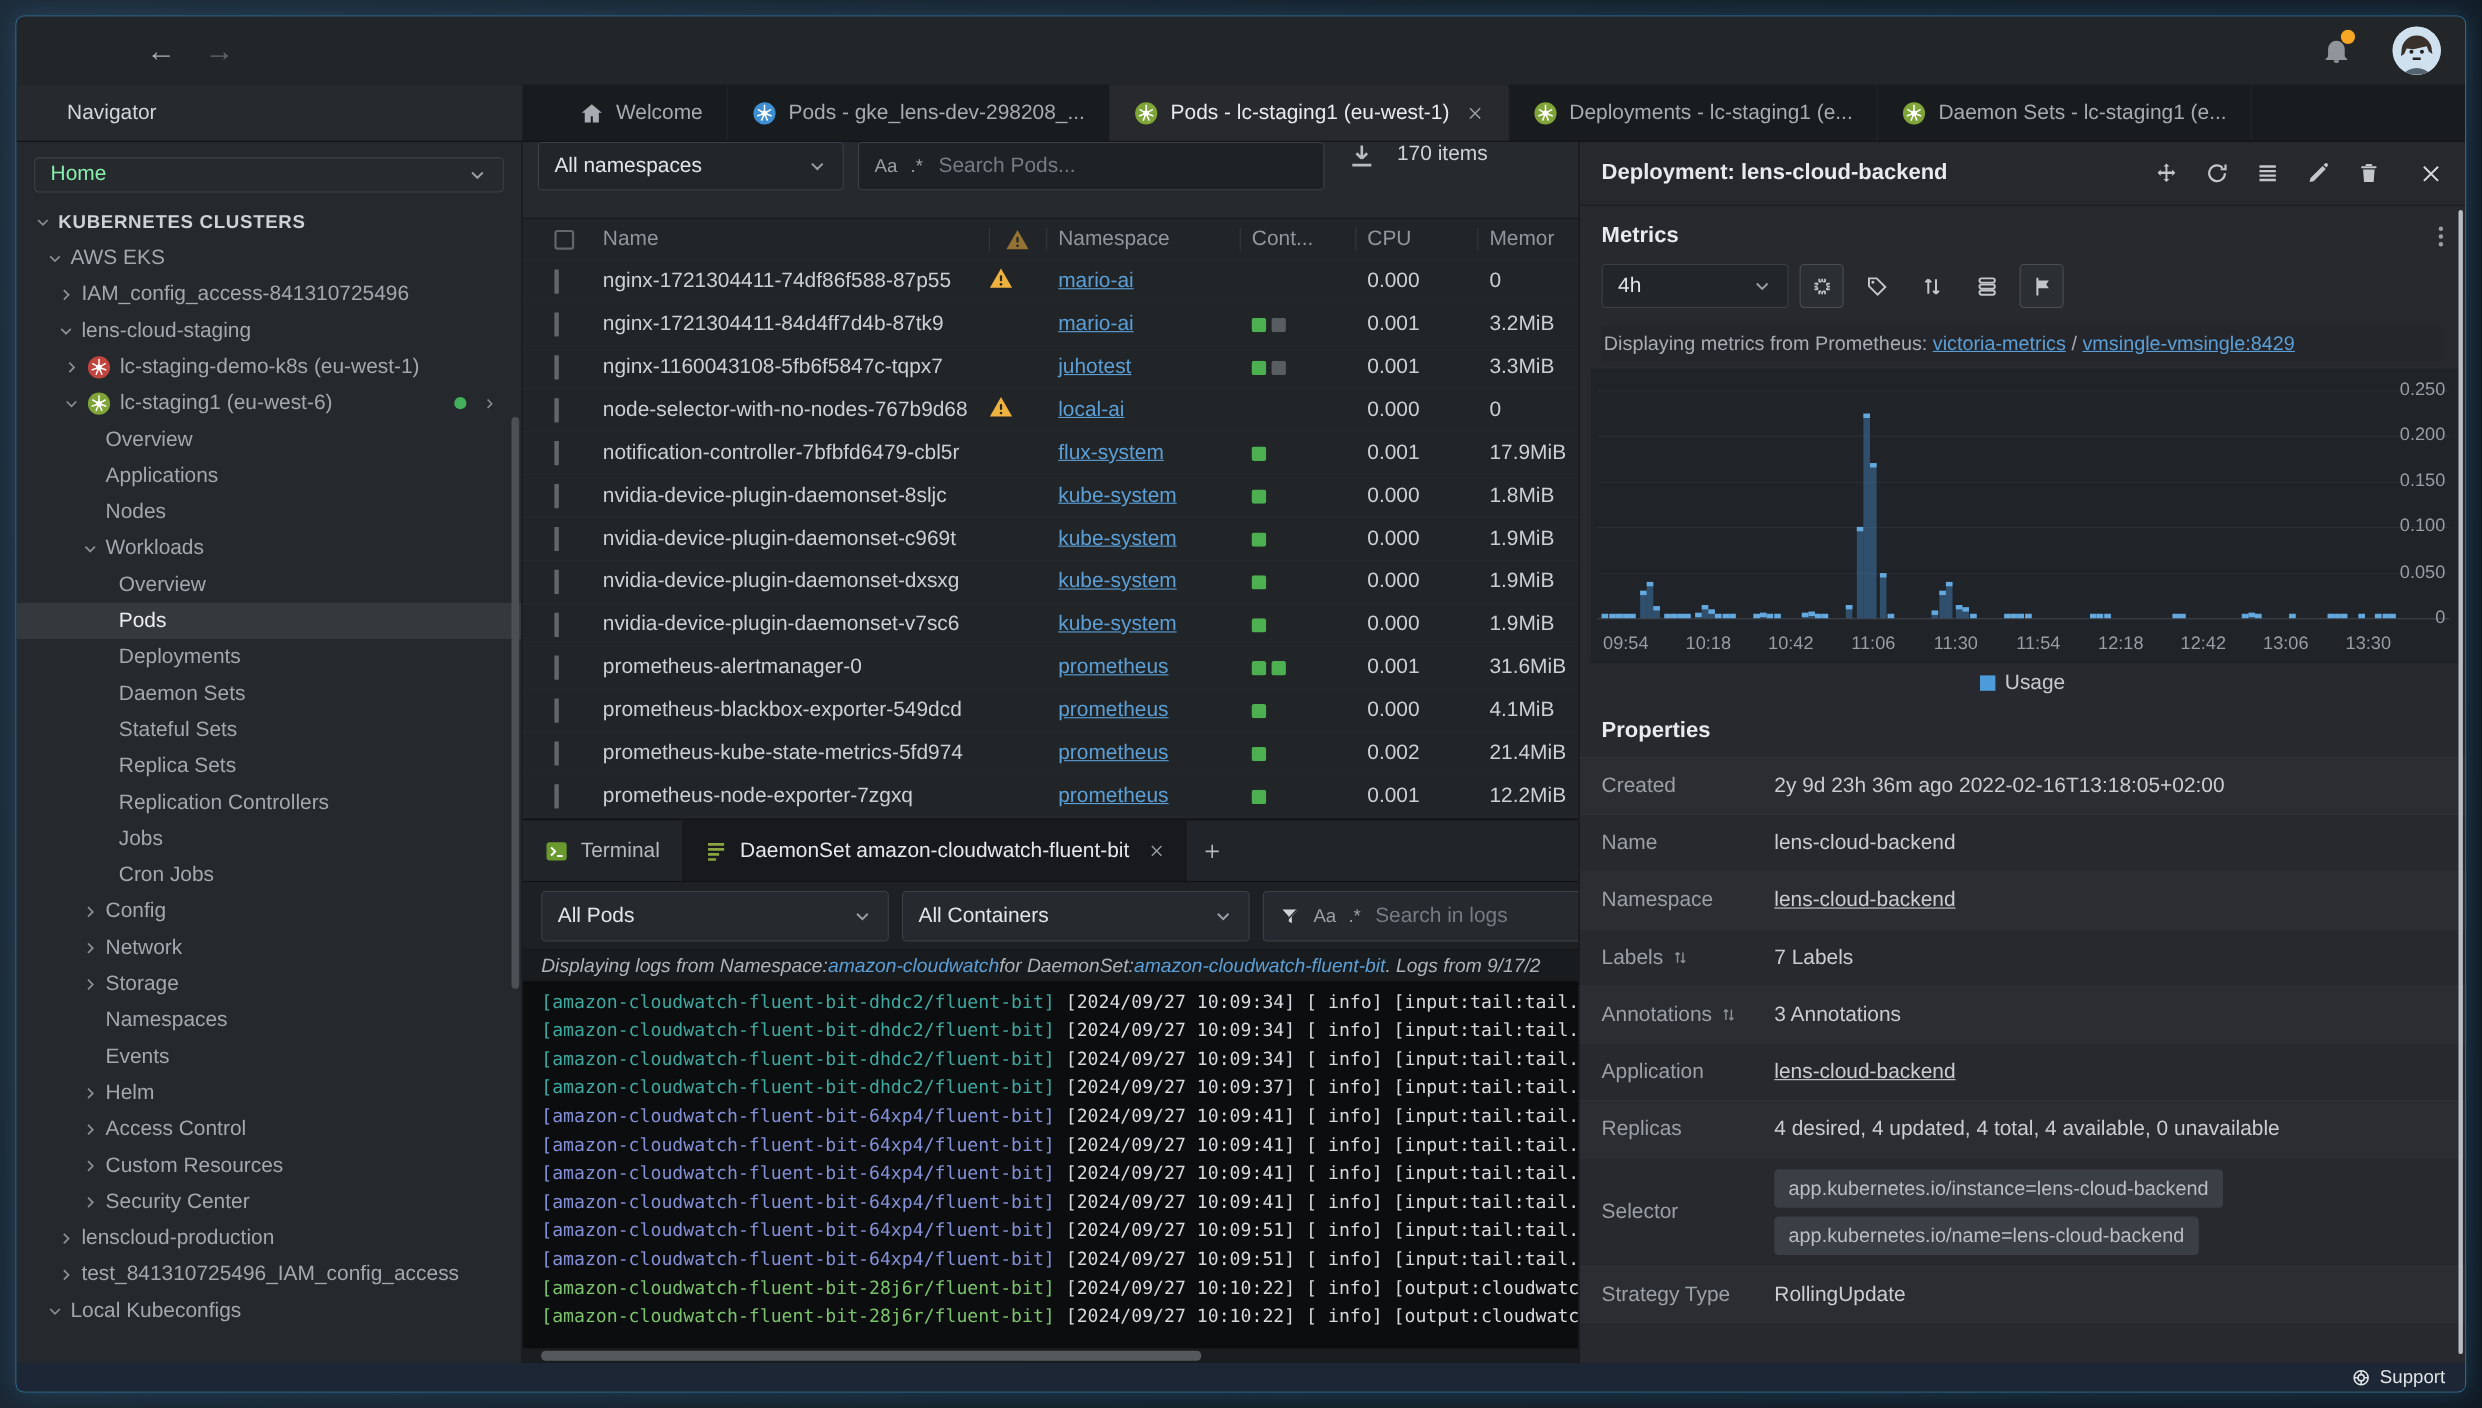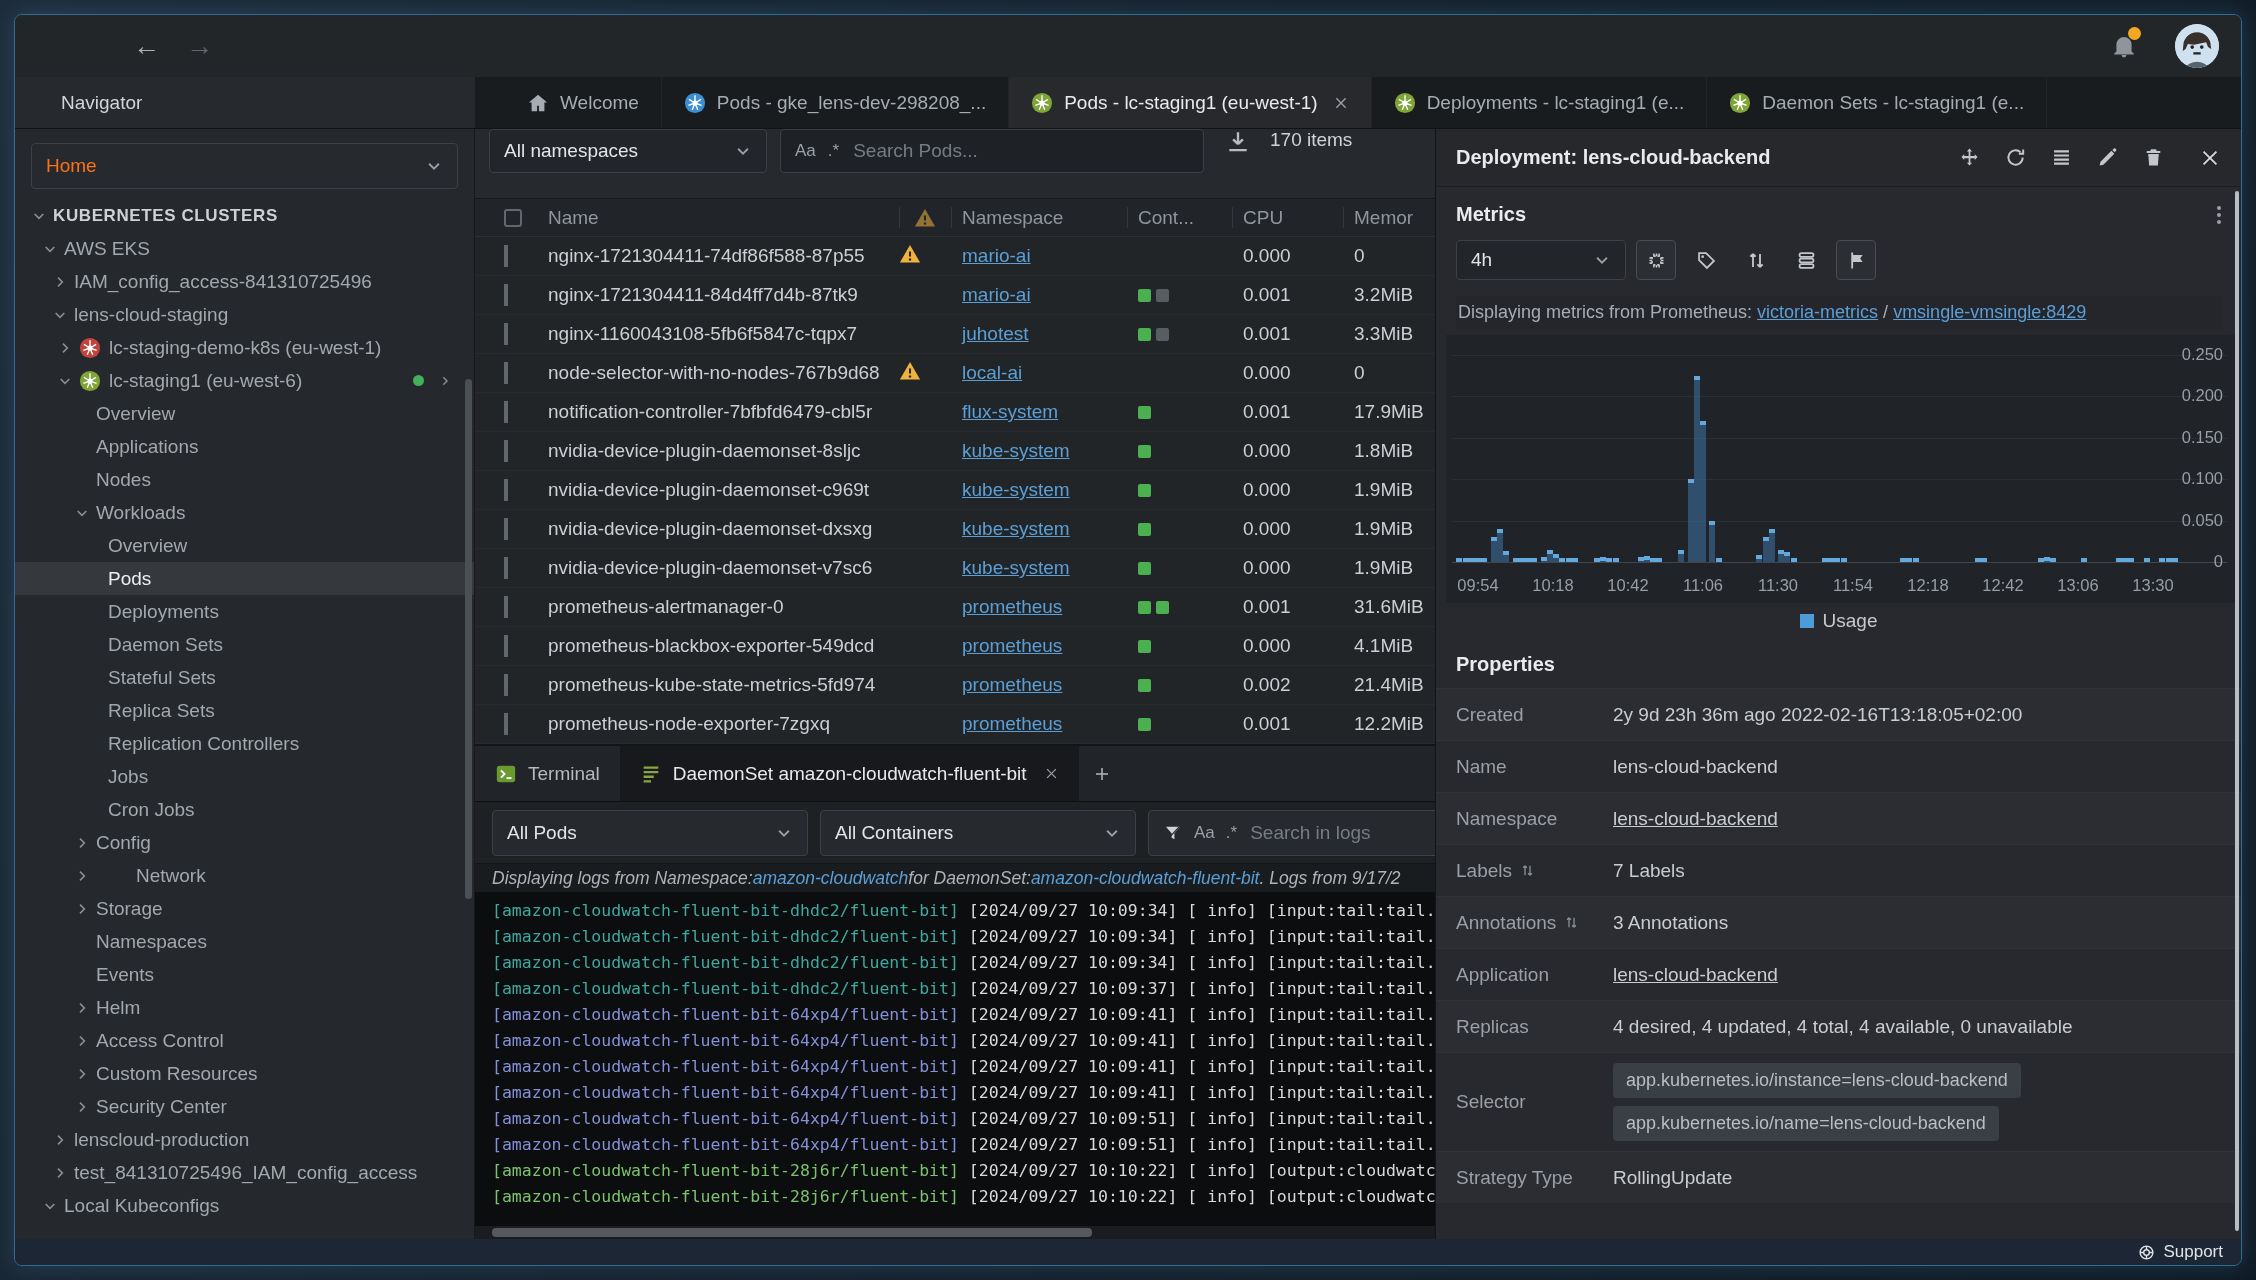--- a/index.html
+++ b/index.html
@@ -25,22 +25,22 @@
   .tabs{display:flex;flex:1;min-width:0;}
   .tab{display:flex;align-items:center;gap:11px;padding:0 22px;font-size:19px;color:#a6acb2;
     border-right:1px solid #222528;white-space:nowrap;}
   .tab:first-child{margin-left:30px;}
   .tab.active{background:#27292d;color:#e8eaed;}
   .tab .close{width:16px;height:16px;color:#9aa0a6;margin-left:4px;}
   
   .body{flex:1;display:flex;min-height:0;}
   
   .sidebar{width:460px;flex:none;background:#25282c;border-right:1px solid #17191c;position:relative;overflow:hidden;}
-  .scope-select{margin:14px 16px 10px 16px;height:46px;background:#26292e;border:1px solid #3d4147;border-radius:4px;
-    display:flex;align-items:center;padding:0 14px;font-size:19px;color:#f97316;}
+  .scope-select{margin:14px 16px 10px 16px;height:32px;background:#26292e;border:1px solid #3d4147;border-radius:4px;
+    display:flex;align-items:center;padding:0 14px;font-size:19px;color:#86efac;}
   .scope-select .chev-ico{margin-left:auto;color:#9aa0a6;width:18px;height:18px;}
   .tree{font-size:19px;color:#a2a8ad;}
   .tree-item{display:flex;align-items:center;height:33px;white-space:nowrap;}
   .tree-item .chev-ico{width:16px;height:16px;flex:none;margin-right:6px;color:#8a9095;}
   .tree-item .k8s-ico{width:22px;height:22px;flex:none;margin-right:8px;}
   .tree-item.header{font-weight:bold;font-size:17px;letter-spacing:.6px;color:#ced2d6;}
   .tree-item.selected{background:#35383d;color:#eceef0;}
   .tree-trail{margin-left:auto;margin-right:16px;display:flex;align-items:center;gap:14px;}
   .status-dot{width:11px;height:11px;border-radius:50%;}
   .sb-scrollbar{position:absolute;right:2px;top:250px;width:7px;height:520px;border-radius:4px;background:#4b5055;}
@@ -370,21 +370,21 @@
               <span>Cron Jobs</span>
             </div>
             <div class="tree-item" style="padding-left: 59px;">
               <span class="ico chev-ico">
                 <svg viewBox="0 0 24 24" fill="none" stroke="currentColor" stroke-width="2.4">
                   <path d="M9 5.5 15.5 12 9 18.5"></path>
                 </svg>
               </span>
               <span>Config</span>
             </div>
-            <div class="tree-item" style="padding-left: 59px; gap: 40px;">
+            <div class="tree-item" style="padding-left: 59px;">
               <span class="ico chev-ico">
                 <svg viewBox="0 0 24 24" fill="none" stroke="currentColor" stroke-width="2.4">
                   <path d="M9 5.5 15.5 12 9 18.5"></path>
                 </svg>
               </span>
               <span>Network</span>
             </div>
             <div class="tree-item" style="padding-left: 59px;">
               <span class="ico chev-ico">
                 <svg viewBox="0 0 24 24" fill="none" stroke="currentColor" stroke-width="2.4">

